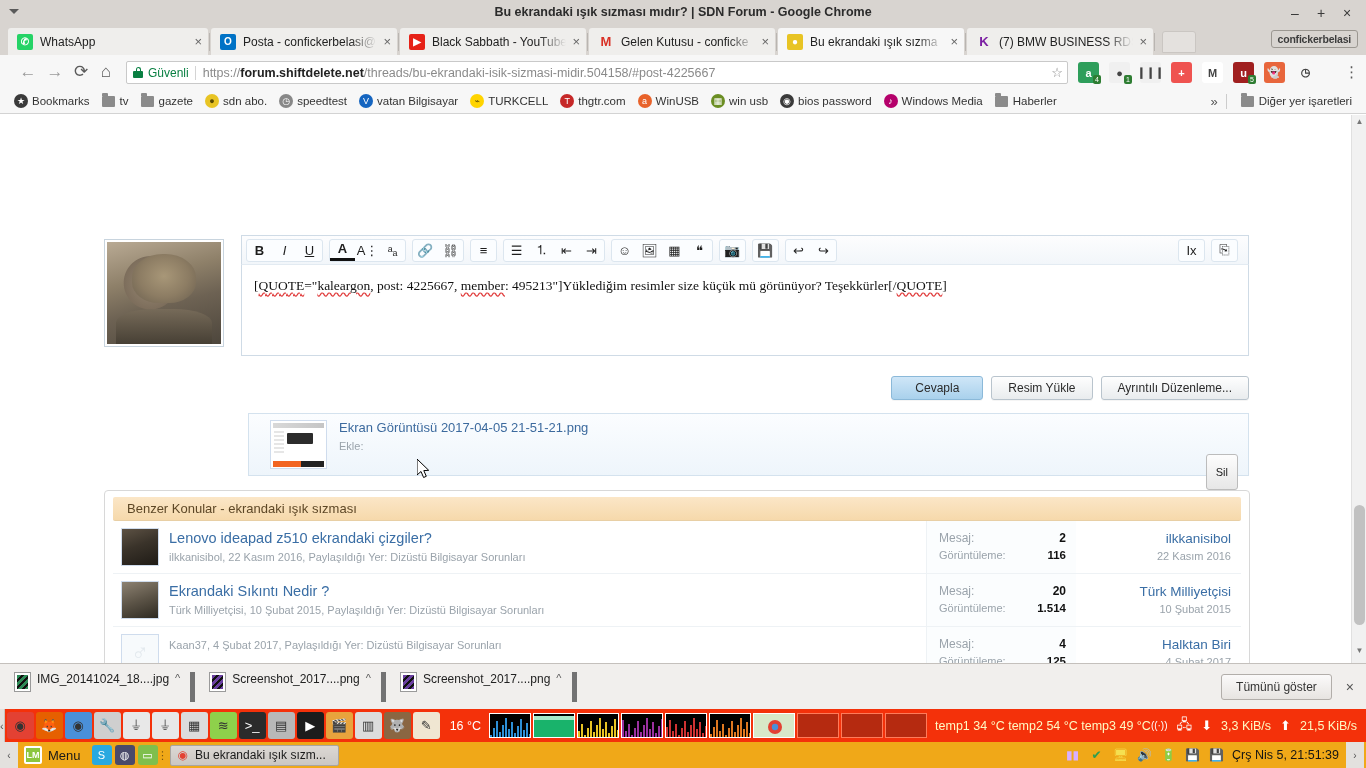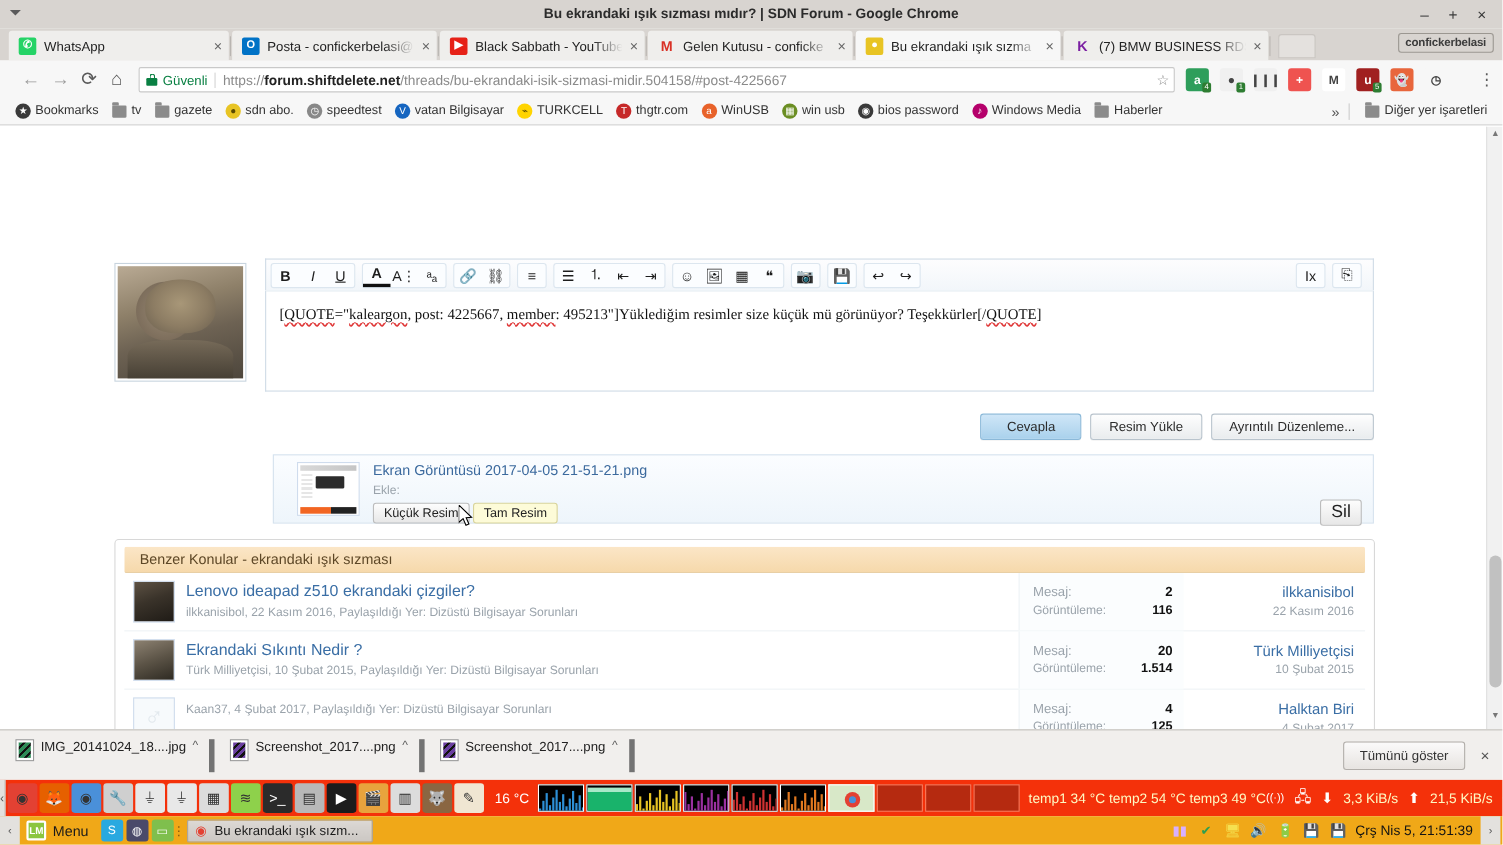--- a/index.html
+++ b/index.html
@@ -214,22 +214,22 @@
   .attach-sub { font-size: 11px; color: #9aa3ab; margin-top: 4px; }
   .attach-btns { margin-top: 5px; display: flex; gap: 3px; }
   .mini-btn {
     height: 19px; padding: 0 9px; border: 1px solid #bcbcbc; border-radius: 3px;
     background: linear-gradient(#fdfdfd, #e7e7e7); font-size: 11.5px; color: #222;
     display: flex; align-items: center;
   }
   .mini-btn.hl { background: #fdfbd8; border-color: #d8d39a; }
   .attach-del {
     position: absolute; right: 10px; top: 40px;
-    height: 24px; padding: 0 9px; border: 1px solid #bcbcbc; border-radius: 3px;
-    background: linear-gradient(#fdfdfd, #e7e7e7); font-size: 16px; color: #222;
+    height: 36px; padding: 0 9px; border: 1px solid #bcbcbc; border-radius: 3px;
+    background: linear-gradient(#fdfdfd, #e7e7e7); font-size: 11px; color: #222;
     display: flex; align-items: center;
   }
   .cursor {
     position: absolute; left: 417px; top: 344px; width: 13px; height: 20px;
     pointer-events: none; z-index: 50;
   }
 
   
   .similar {
     position: absolute; left: 104px; top: 375px; width: 1146px;
@@ -568,24 +568,20 @@
     <div class="attach">
       <div class="attach-thumb">
         <span class="mini-top"></span>
           <span class="mini-lines"></span>
           <span class="mini-win"></span>
           <span class="mini-bot"></span>
       </div>
       <div>
         <div class="attach-name">Ekran Görüntüsü 2017-04-05 21-51-21.png</div>
         <div class="attach-sub">Ekle:</div>
-        <div class="attach-btns">
-          <div class="mini-btn">Küçük Resim</div>
-          <div class="mini-btn hl">Tam Resim</div>
-        </div>
       </div>
       <div class="attach-del">Sil</div>
     </div>
 
     <svg class="cursor" viewBox="0 0 13 20">
       <polygon points="0,0 0,16 4,12.5 6.6,18.5 9.3,17.3 6.8,11.6 11.7,11.3" fill="#fff" stroke="#000" stroke-width="1"></polygon>
     </svg>
 
     <div class="similar">
       <div class="similar-hd">Benzer Konular - ekrandaki ışık sızması</div>

